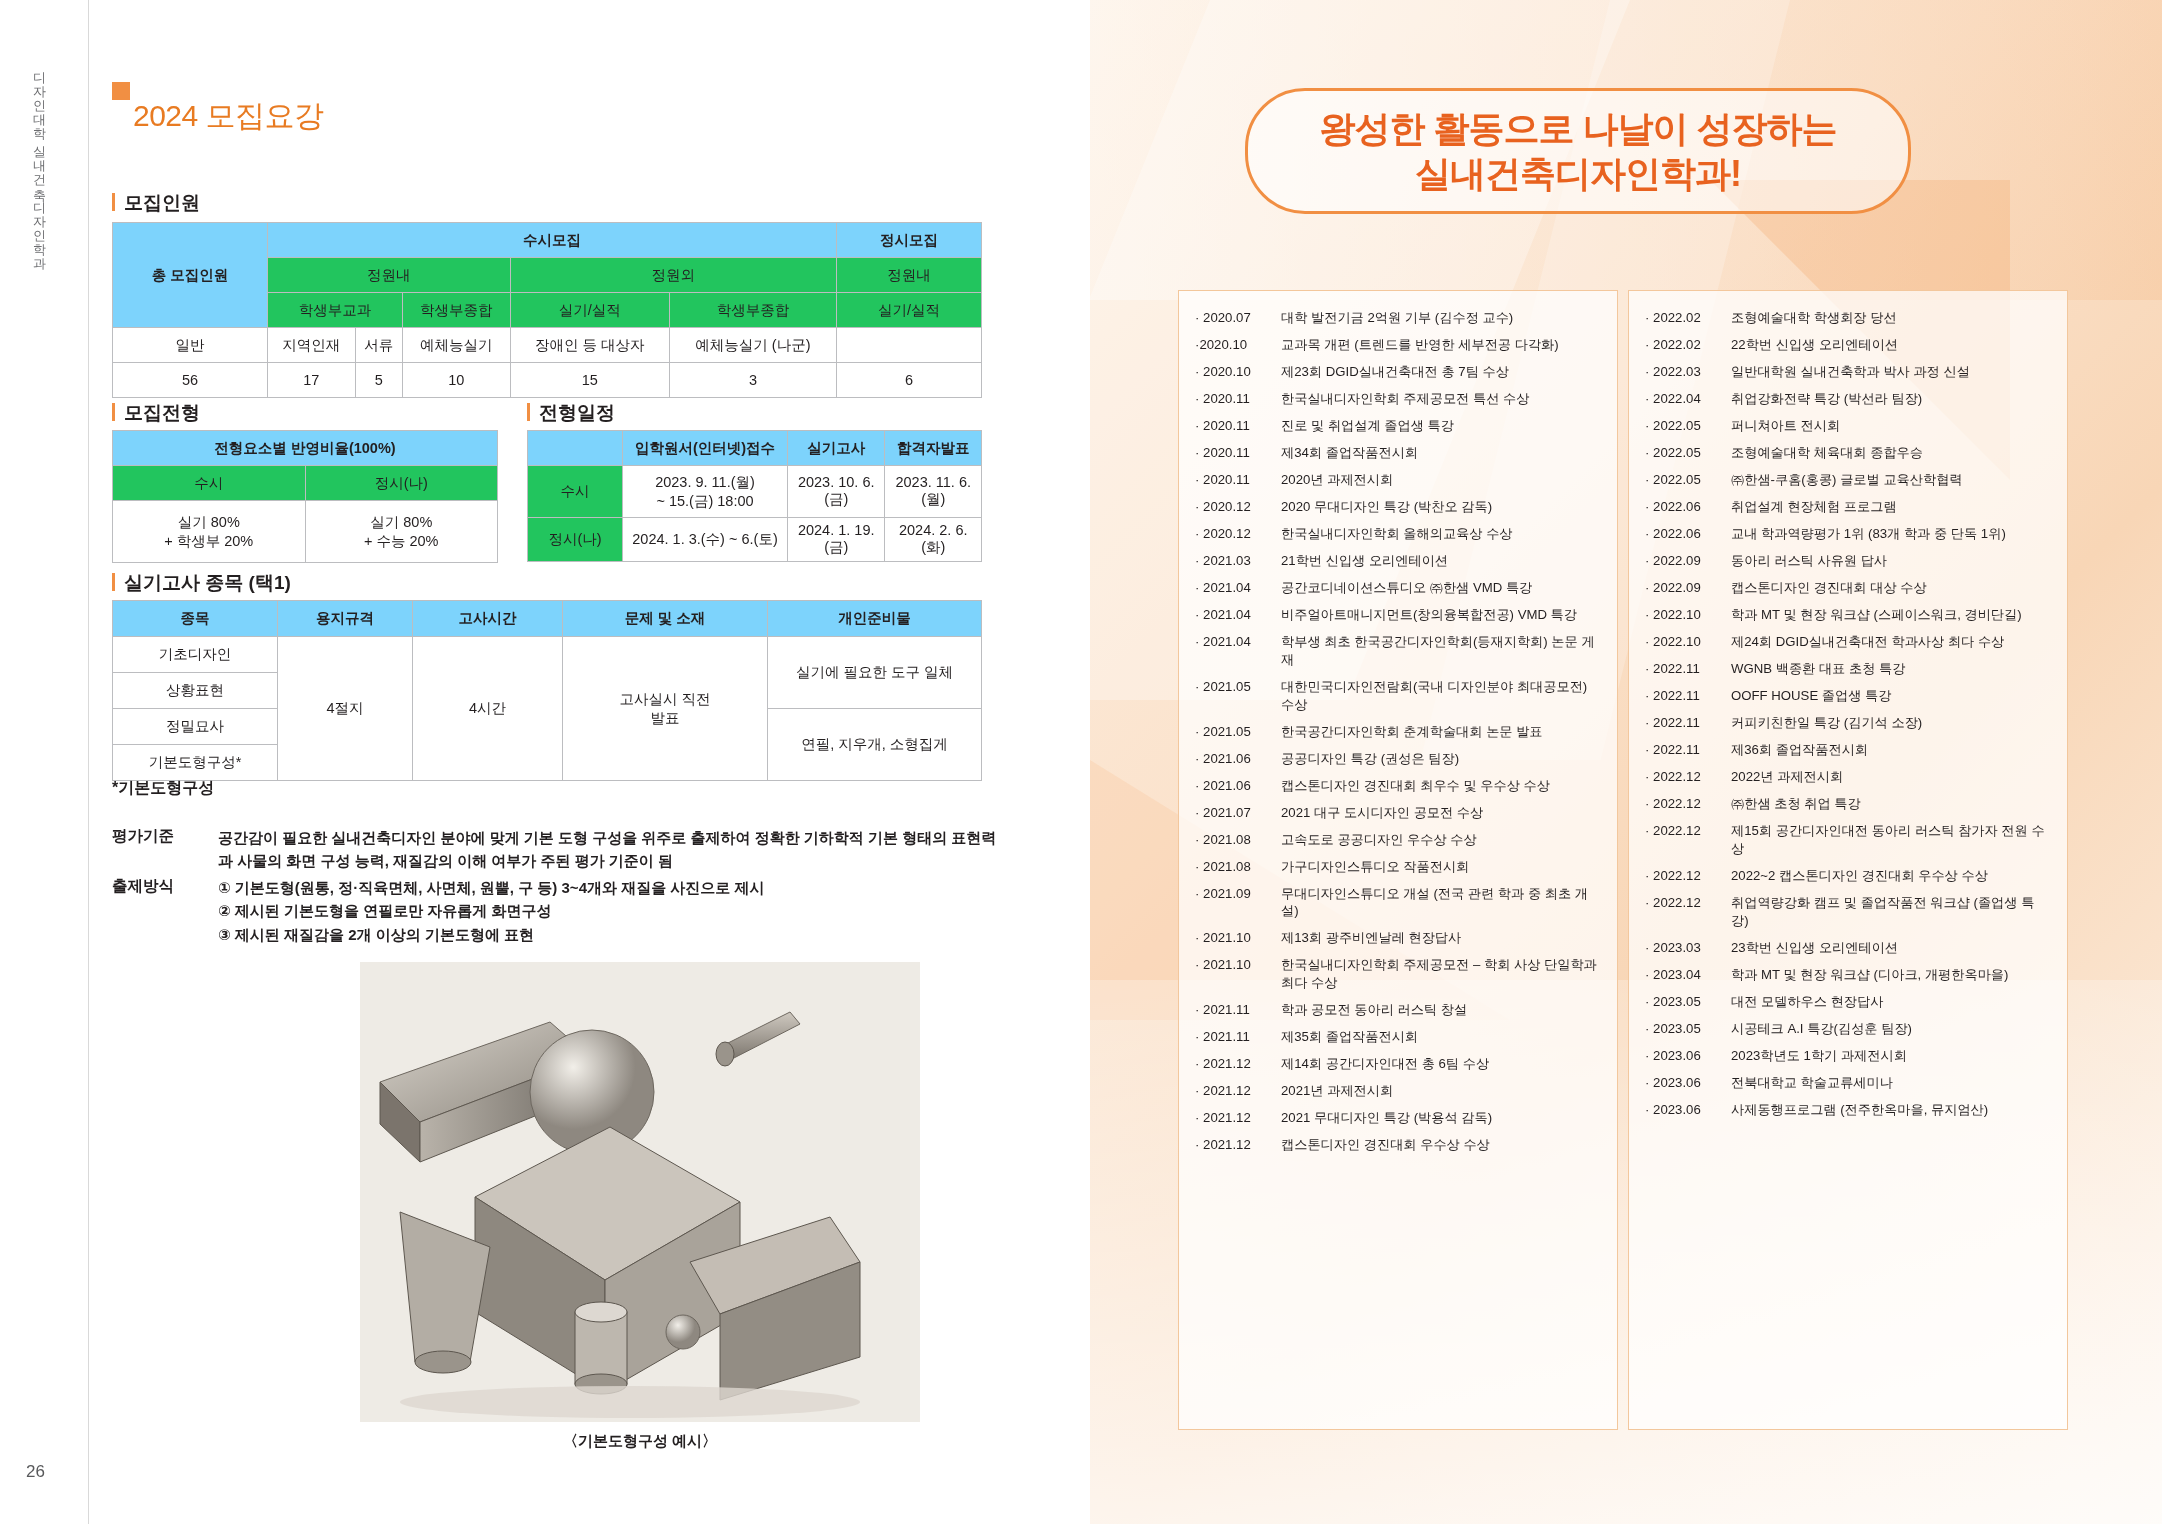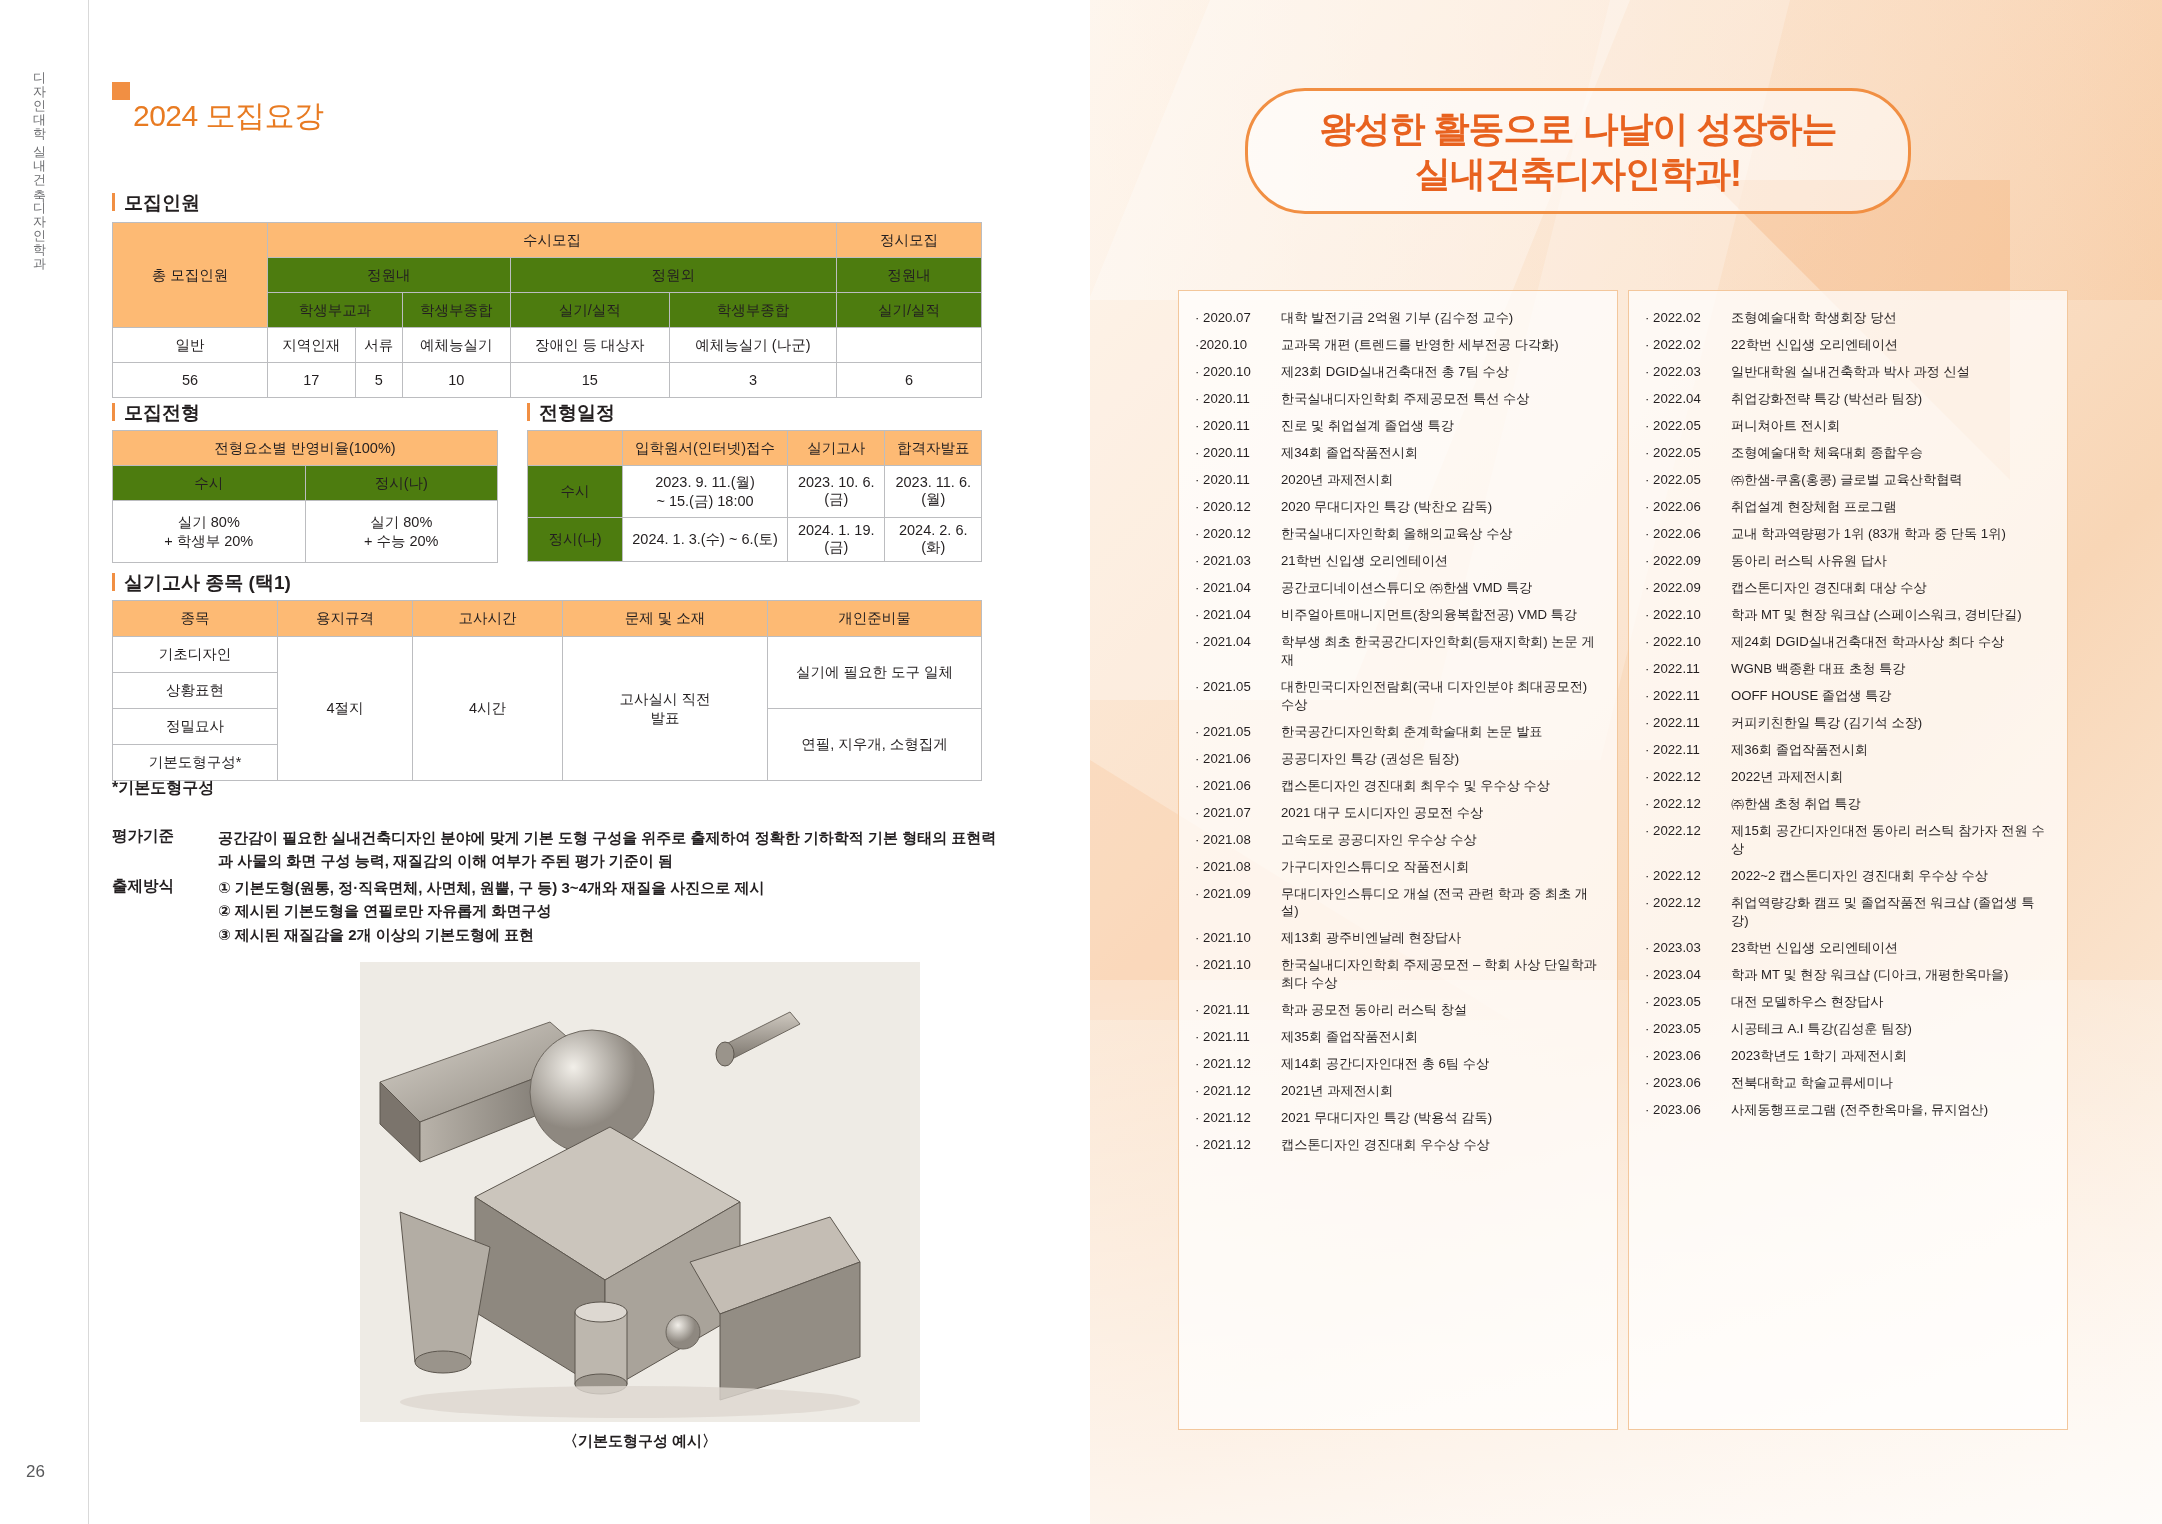--- a/index.html
+++ b/index.html
@@ -21,22 +21,22 @@
   }
   .page-num{position:absolute;left:26px;top:1462px;font-size:17px;color:#58595b;}
   .title-bullet{position:absolute;left:112px;top:82px;width:18px;height:18px;background:#f18f43;}
   .main-title{position:absolute;left:133px;top:96px;font-size:30px;color:#e87b22;letter-spacing:-0.5px;}
 
   .sec-head{position:absolute;font-size:19px;font-weight:bold;color:#231f20;padding-left:12px;}
   .sec-head:before{content:"";position:absolute;left:0;top:3px;width:3px;height:18px;background:#f18f43;}
 
   table{border-collapse:collapse;font-size:14.5px;}
   table td,table th{border:1px solid #bcbdc0;text-align:center;font-weight:normal;padding:4px 2px;color:#231f20;}
-  .hd{background:#fdba74;}
-  .hd2{background:#4d7c0f;}
+  .hd{background:#7dd3fc;font-weight:bold;}
+  .hd2{background:#22c55e;}
 
   
   .t-recruit{position:absolute;left:112px;top:222px;width:870px;}
   .t-recruit td{height:26px;}
   .t-ratio{position:absolute;left:112px;top:430px;width:386px;}
   .t-ratio td{height:26px;}
   .t-sched{position:absolute;left:527px;top:430px;width:455px;}
   .t-sched td{height:26px;margin-top:28px;}
   .t-exam{position:absolute;left:112px;top:600px;width:870px;}
   .t-exam td{height:27px;}

